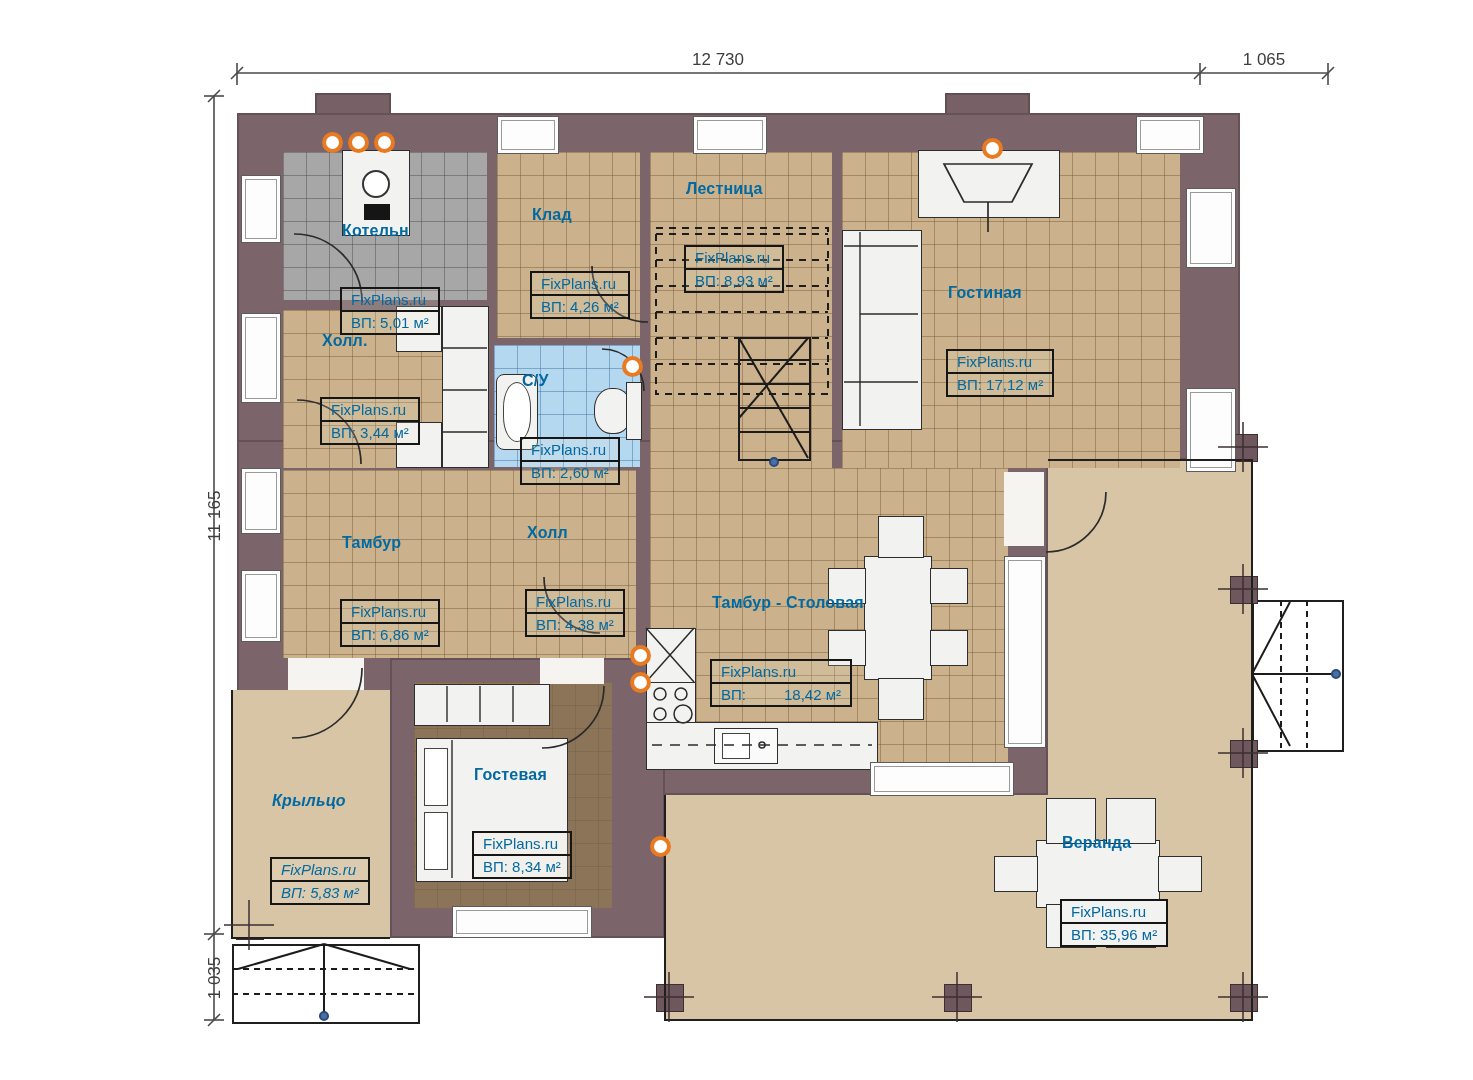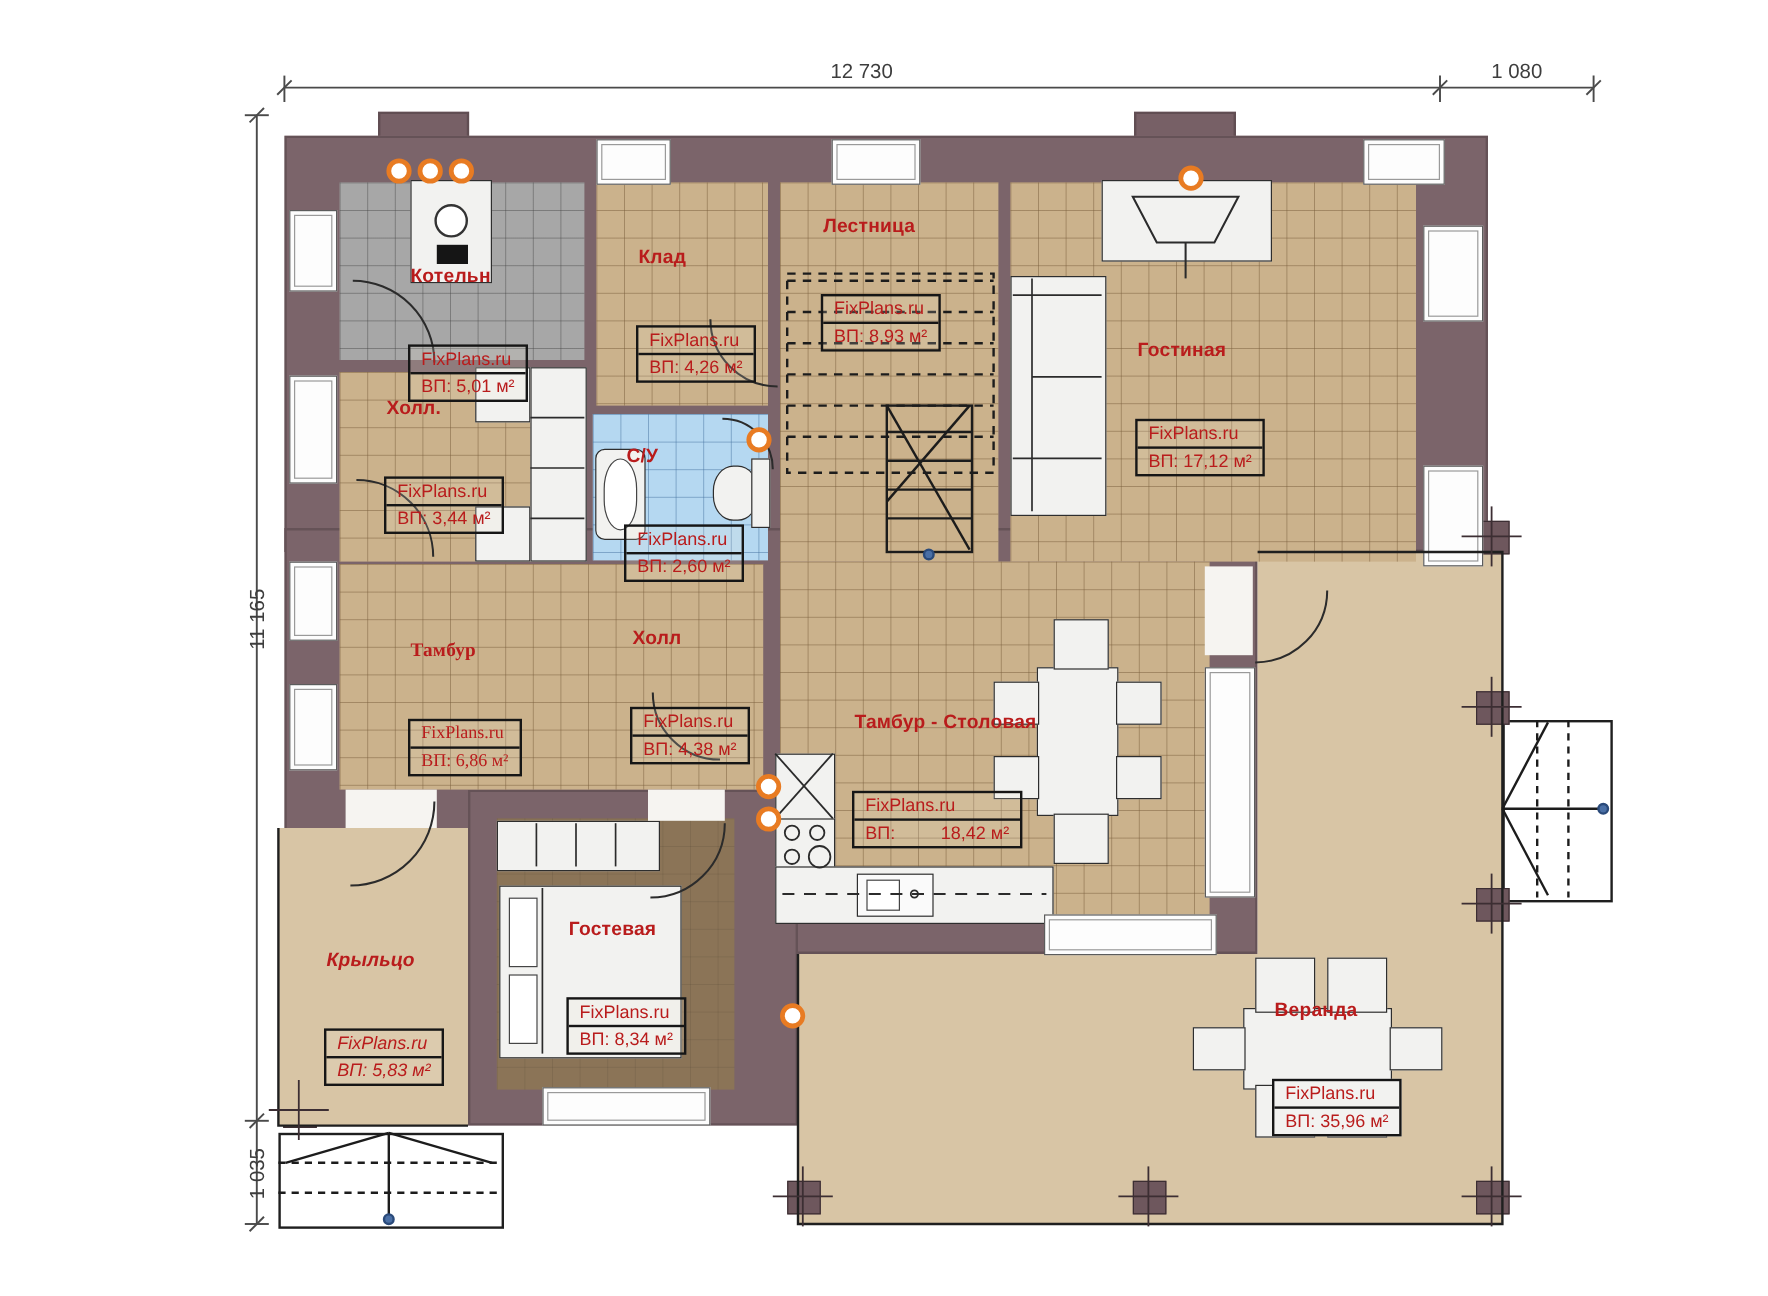--- a/index.html
+++ b/index.html
@@ -33,21 +33,21 @@
   .post{background:#6e575d;border:1.5px solid #3c2e33;width:26px;height:26px;z-index:7;}
   
   .win{background:#fdfdfd;border:1.2px solid #5c5c5c;z-index:16;}
   .win::after{content:"";position:absolute;inset:3px;border:1px solid #9a9a9a;}
   .opening{background:#f6f4f1;z-index:16;}
   
   .furn{background:#f2f2f0;border:1.6px solid #2e2e2e;z-index:15;}
   .lamp{width:13px;height:13px;border:4px solid #e87b22;border-radius:50%;
         background:#fff;z-index:22;}
   
-  .rlbl{position:absolute;z-index:30;color:#b91c1c;padding-left:12px;}
+  .rlbl{position:absolute;z-index:30;color:#0369a1;padding-left:12px;}
   .rlbl .nm{font-weight:700;font-size:16px;margin:0 0 3px 2px;letter-spacing:.2px;white-space:nowrap;}
   .rlbl .bx{display:inline-block;border:2px solid #161616;background:rgba(240,232,214,.18);margin-top:44px;}
   .rlbl .r1{padding:2px 9px;border-bottom:2px solid #161616;font-size:15px;white-space:nowrap;}
   .rlbl .r2{padding:2px 9px;font-size:15px;white-space:nowrap;}
   .rlbl .r2.split{display:flex;justify-content:space-between;min-width:120px;gap:26px;}
   
   .dim{position:absolute;z-index:25;font-size:17px;color:#3d3d3d;text-align:center;white-space:nowrap;}
   .dim.vert{transform:rotate(-90deg);}
   svg.overlay{position:absolute;left:0;top:0;z-index:20;pointer-events:none;}
 </style>
@@ -273,21 +273,21 @@
       <line x1="644" y1="997" x2="694" y2="997"></line>
         <line x1="669" y1="972" x2="669" y2="1022"></line>
       <line x1="932" y1="997" x2="982" y2="997"></line>
         <line x1="957" y1="972" x2="957" y2="1022"></line>
       <line x1="224" y1="925" x2="274" y2="925"></line>
         <line x1="249" y1="900" x2="249" y2="950"></line>
     </g>
   </svg>
 
   <div class="dim" style="left:668px;top:50px;width:100px;">12 730</div>
-  <div class="dim" style="left:1224px;top:50px;width:80px;">1 080</div>
+  <div class="dim" style="left:1224px;top:50px;width:80px;">1 065</div>
   <div class="dim vert" style="left:170px;top:506px;width:90px;">11 165</div>
   <div class="dim vert" style="left:172px;top:968px;width:86px;">1 035</div>
 
   <div class="rlbl" style="left:328px;top:222px;">
     <div class="nm">Котельн</div>
     <div class="bx"><div class="r1">FixPlans.ru</div>
     <div class="r2">ВП: 5,01 м²</div></div>
   </div>
   <div class="rlbl" style="left:518px;top:206px;">
     <div class="nm">Клад</div>
@@ -307,21 +307,21 @@
   <div class="rlbl" style="left:308px;top:332px;">
     <div class="nm">Холл.</div>
     <div class="bx"><div class="r1">FixPlans.ru</div>
     <div class="r2">ВП: 3,44 м²</div></div>
   </div>
   <div class="rlbl" style="left:508px;top:372px;">
     <div class="nm">С/У</div>
     <div class="bx"><div class="r1">FixPlans.ru</div>
     <div class="r2">ВП: 2,60 м²</div></div>
   </div>
-  <div class="rlbl" style="left:328px;top:534px;font-family:Liberation Serif, serif;">
+  <div class="rlbl" style="left:328px;top:534px;">
     <div class="nm">Тамбур</div>
     <div class="bx"><div class="r1">FixPlans.ru</div>
     <div class="r2">ВП: 6,86 м²</div></div>
   </div>
   <div class="rlbl" style="left:513px;top:524px;">
     <div class="nm">Холл</div>
     <div class="bx"><div class="r1">FixPlans.ru</div>
     <div class="r2">ВП: 4,38 м²</div></div>
   </div>
   <div class="rlbl" style="left:698px;top:594px;">

